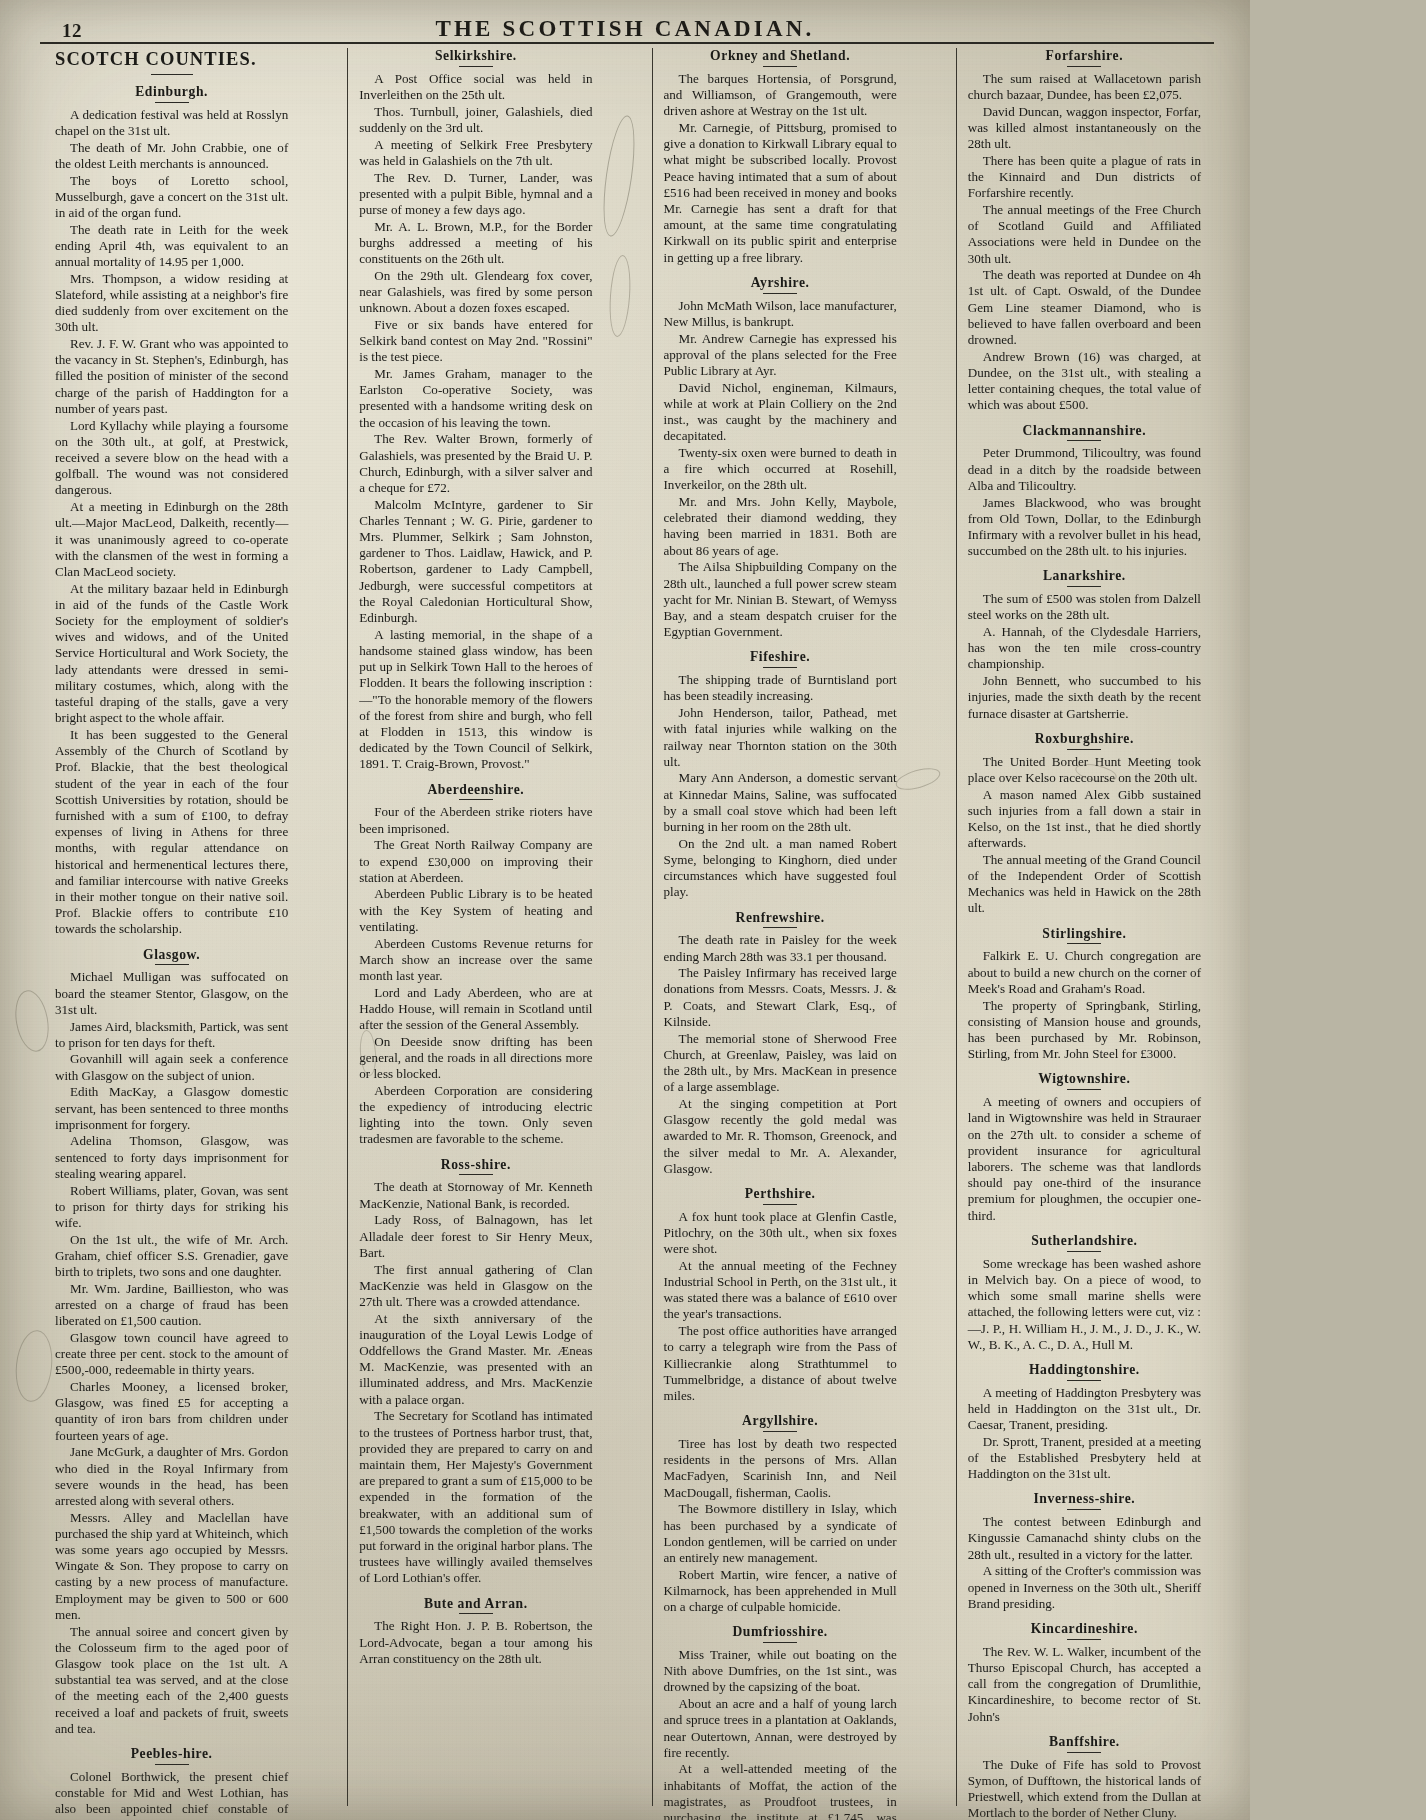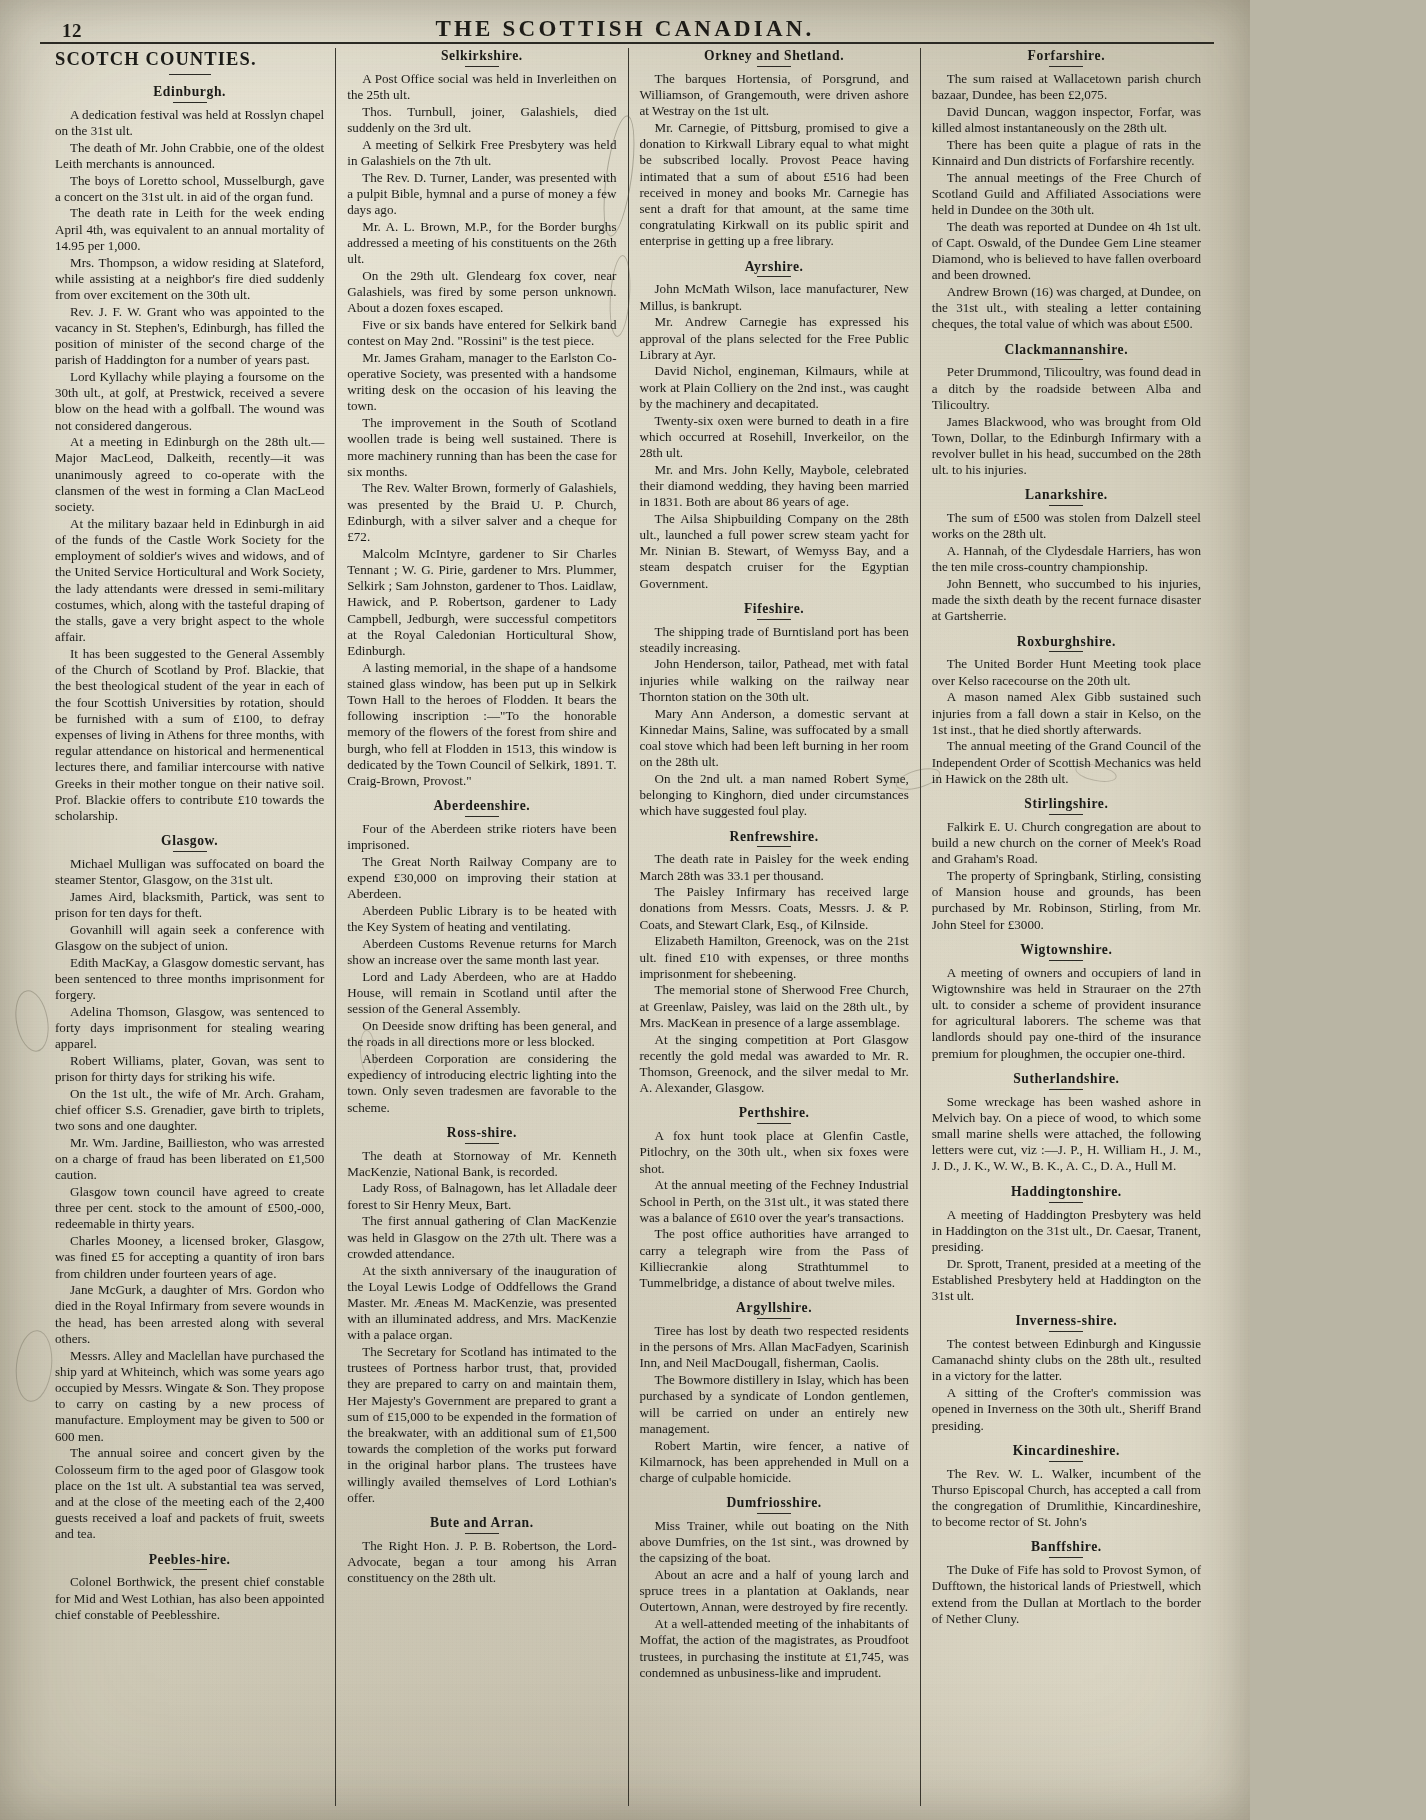--- a/index.html
+++ b/index.html
@@ -72,20 +72,21 @@
     display: flex;
   }
   .col {
     position: relative;
     padding: 0 11px;
     box-sizing: border-box;
     flex: 1 1 0;
   }
   .col + .col {
     border-left: 1.5px solid #3a3830;
+    margin-left: 48px;
   }
   .col-inner {
     font-size: 13.1px;
     line-height: 1.238;
     text-align: justify;
     text-justify: inter-word;
     hyphens: auto;
   }
   .sect-title {
     font-weight: bold;
@@ -190,21 +191,20 @@
           <div class="county" style="margin-top: 0px;">Selkirkshire.</div>
           <div class="county-rule"></div>
           <p class="para">A Post Office social was held in Inverleithen on the 25th ult.</p>
           <p class="para">Thos. Turnbull, joiner, Galashiels, died suddenly on the 3rd ult.</p>
           <p class="para">A meeting of Selkirk Free Presbytery was held in Galashiels on the 7th ult.</p>
           <p class="para">The Rev. D. Turner, Lander, was presented with a pulpit Bible, hymnal and a purse of money a few days ago.</p>
           <p class="para">Mr. A. L. Brown, M.P., for the Border burghs addressed a meeting of his constituents on the 26th ult.</p>
           <p class="para">On the 29th ult. Glendearg fox cover, near Galashiels, was fired by some person unknown. About a dozen foxes escaped.</p>
           <p class="para">Five or six bands have entered for Selkirk band contest on May 2nd. "Rossini" is the test piece.</p>
           <p class="para">Mr. James Graham, manager to the Earlston Co-operative Society, was presented with a handsome writing desk on the occasion of his leaving the town.</p>
-          <p class="para">The improvement in the South of Scotland woollen trade is being well sustained. There is more machinery running than has been the case for six months.</p>
           <p class="para">The Rev. Walter Brown, formerly of Galashiels, was presented by the Braid U. P. Church, Edinburgh, with a silver salver and a cheque for £72.</p>
           <p class="para">Malcolm McIntyre, gardener to Sir Charles Tennant ; W. G. Pirie, gardener to Mrs. Plummer, Selkirk ; Sam Johnston, gardener to Thos. Laidlaw, Hawick, and P. Robertson, gardener to Lady Campbell, Jedburgh, were successful competitors at the Royal Caledonian Horticultural Show, Edinburgh.</p>
           <p class="para">A lasting memorial, in the shape of a handsome stained glass window, has been put up in Selkirk Town Hall to the heroes of Flodden. It bears the following inscription :—"To the honorable memory of the flowers of the forest from shire and burgh, who fell at Flodden in 1513, this window is dedicated by the Town Council of Selkirk, 1891. T. Craig-Brown, Provost."</p>
           <div class="county">Aberdeenshire.</div>
           <div class="county-rule"></div>
           <p class="para">Four of the Aberdeen strike rioters have been imprisoned.</p>
           <p class="para">The Great North Railway Company are to expend £30,000 on improving their station at Aberdeen.</p>
           <p class="para">Aberdeen Public Library is to be heated with the Key System of heating and ventilating.</p>
           <p class="para">Aberdeen Customs Revenue returns for March show an increase over the same month last year.</p>
           <p class="para">Lord and Lady Aberdeen, who are at Haddo House, will remain in Scotland until after the session of the General Assembly.</p>
@@ -239,21 +239,20 @@
           <div class="county">Fifeshire.</div>
           <div class="county-rule"></div>
           <p class="para">The shipping trade of Burntisland port has been steadily increasing.</p>
           <p class="para">John Henderson, tailor, Pathead, met with fatal injuries while walking on the railway near Thornton station on the 30th ult.</p>
           <p class="para">Mary Ann Anderson, a domestic servant at Kinnedar Mains, Saline, was suffocated by a small coal stove which had been left burning in her room on the 28th ult.</p>
           <p class="para">On the 2nd ult. a man named Robert Syme, belonging to Kinghorn, died under circumstances which have suggested foul play.</p>
           <div class="county">Renfrewshire.</div>
           <div class="county-rule"></div>
           <p class="para">The death rate in Paisley for the week ending March 28th was 33.1 per thousand.</p>
           <p class="para">The Paisley Infirmary has received large donations from Messrs. Coats, Messrs. J. &amp; P. Coats, and Stewart Clark, Esq., of Kilnside.</p>
-          <p class="para">Elizabeth Hamilton, Greenock, was on the 21st ult. fined £10 with expenses, or three months imprisonment for shebeening.</p>
           <p class="para">The memorial stone of Sherwood Free Church, at Greenlaw, Paisley, was laid on the 28th ult., by Mrs. MacKean in presence of a large assemblage.</p>
           <p class="para">At the singing competition at Port Glasgow recently the gold medal was awarded to Mr. R. Thomson, Greenock, and the silver medal to Mr. A. Alexander, Glasgow.</p>
           <div class="county">Perthshire.</div>
           <div class="county-rule"></div>
           <p class="para">A fox hunt took place at Glenfin Castle, Pitlochry, on the 30th ult., when six foxes were shot.</p>
           <p class="para">At the annual meeting of the Fechney Industrial School in Perth, on the 31st ult., it was stated there was a balance of £610 over the year's transactions.</p>
           <p class="para">The post office authorities have arranged to carry a telegraph wire from the Pass of Killiecrankie along Strathtummel to Tummelbridge, a distance of about twelve miles.</p>
           <div class="county">Argyllshire.</div>
           <div class="county-rule"></div>
           <p class="para">Tiree has lost by death two respected residents in the persons of Mrs. Allan MacFadyen, Scarinish Inn, and Neil MacDougall, fisherman, Caolis.</p>

